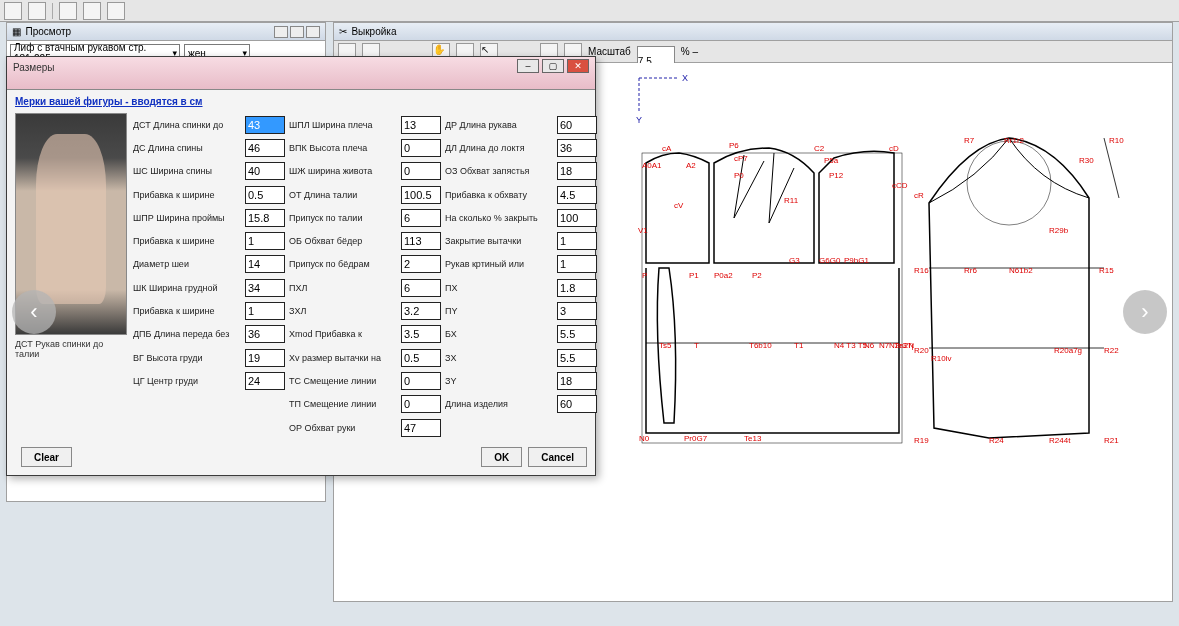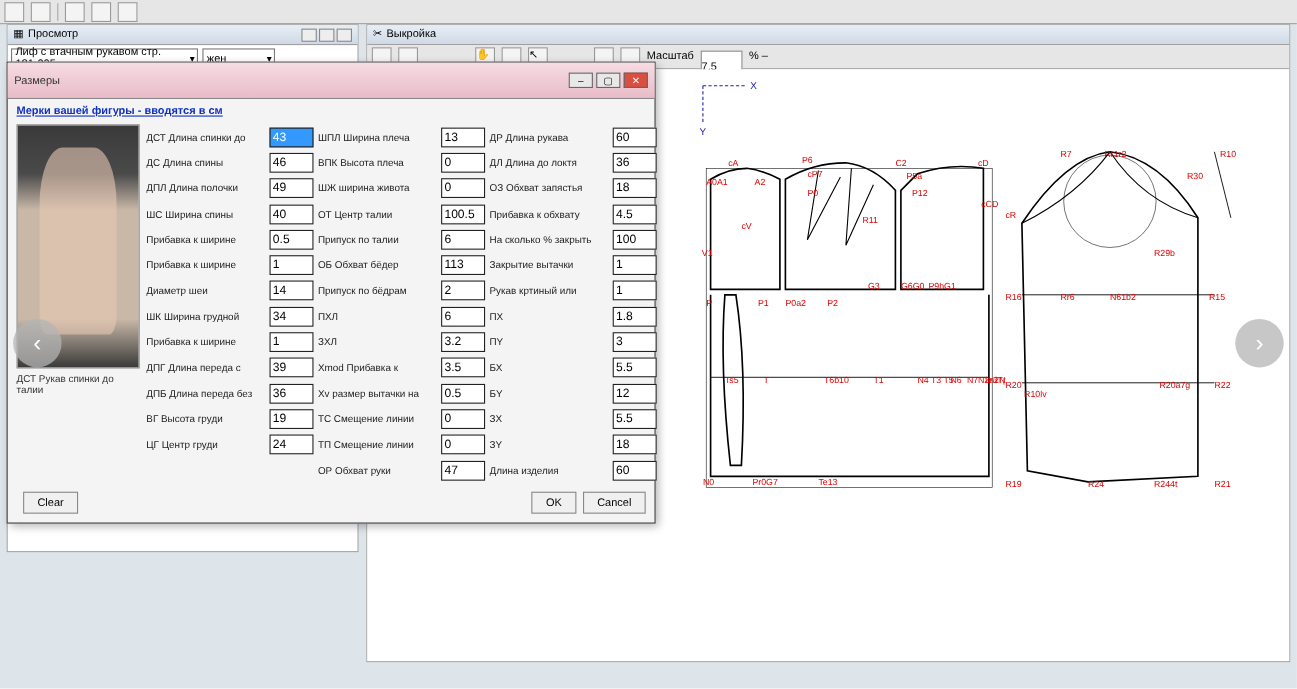--- a/index.html
+++ b/index.html
@@ -13,40 +13,40 @@
   .dropdown { border: 1px solid #7a7a7a; background: #fff; height: 18px; font-size: 10px; padding: 0 14px 0 3px; position: relative; display: inline-flex; align-items: center; }
   .dropdown::after { content: '▾'; position: absolute; right: 2px; font-size: 9px; }
   .toolbar { background: #e6e6e6; height: 22px; border-bottom: 1px solid #a0a0a0; display: flex; align-items: center; padding: 0 4px; gap: 6px; }
   .toolbar .tbtn { width: 18px; height: 18px; border: 1px solid #999; background: #f4f4f4; }
   .toolbar .sep { width: 1px; height: 16px; background: #aaa; }
   .toolbar .scale-label { font-size: 10px; }
   .toolbar input { width: 38px; height: 31px; font-size: 10px; border: 1px solid #888; margin-top: 20px; }
   .canvas { position: absolute; background: #fff; }
   
   .dialog { position: absolute; left: 6px; top: 56px; width: 590px; background: #f4f4f4; border: 1px solid #3b3b3b; box-shadow: 3px 3px 8px rgba(0,0,0,.3); }
-  .dialog-title { background: linear-gradient(#f7dce3,#e8bcc8); height: 20px; display: flex; align-items: center; padding: 16px 6px; border-bottom: 1px solid #888; }
+  .dialog-title { background: linear-gradient(#f7dce3,#e8bcc8); height: 20px; display: flex; align-items: flex-end; padding: 16px 6px; border-bottom: 1px solid #888; }
   .dialog-title span { flex: 1; font-size: 10px; color: #333; }
   .dlg-btns { display: flex; gap: 3px; }
   .dlg-min,.dlg-max,.dlg-close { width: 22px; height: 14px; border: 1px solid #666; display: flex; align-items: center; justify-content: center; font-size: 9px; }
   .dlg-min,.dlg-max { background: #e8e8e8; }
   .dlg-close { background: #d95040; color: #fff; }
   .dialog-body { padding: 6px 8px 8px 8px; }
   .link { color: #1030c0; text-decoration: underline; font-weight: bold; font-size: 10px; display: inline-block; margin-bottom: 6px; }
   .form-area { display: flex; gap: 6px; }
   .photo-col { width: 112px; }
   .photo { width: 112px; height: 222px; background: linear-gradient(#3a3a3a 0%, #4a4a4a 20%, #c9b8a8 35%, #c9b8a8 80%, #3a3a3a 100%); border: 1px solid #888; position: relative; }
   .photo .figure { position: absolute; left: 20px; top: 20px; right: 20px; bottom: 30px; background: rgba(230,200,180,.6); border-radius: 30% 30% 10% 10%; }
   .photo-caption { font-size: 9px; margin-top: 4px; color: #333; }
   .cols { display: flex; gap: 4px; justify-content: space-between; }
   .col { width: 152px; }
   .row { display: flex; align-items: center; height: 23.3px; }
   .row label { flex: 1; font-size: 9px; color: #222; white-space: nowrap; overflow: hidden; padding-right: 2px; }
   .row input { width: 40px; height: 18px; border: 1px solid #222; font-size: 11px; padding: 0 2px; font-family: Arial; }
   .row input.hl { background: #3399ff; color: #fff; }
-  .btn { border: 1px solid #888; background: #f0f0f0; height: 20px; padding: 0 12px; font-size: 10px; cursor: pointer; }
+  .btn { border: 1px solid #888; background: #f0f0f0; height: 20px; padding: 0 12px; font-size: 10px; cursor: pointer; font-weight: bold; }
   .dlg-footer { display: flex; margin-top: 8px; }
   .dlg-footer .spacer { flex: 1; }
   .dlg-footer .btn { margin-left: 6px; }
   .nav-circle { position: absolute; width: 44px; height: 44px; border-radius: 50%; background: rgba(180,180,180,.75); display: flex; align-items: center; justify-content: center; color: #fff; font-size: 22px; top: 290px; cursor: pointer; }
   .nav-left { left: 12px; }
   .nav-right { right: 12px; }
   .pattern-label { fill: #d00; font-size: 8px; font-family: Arial; }
   .axis-label { fill: #22a; font-size: 9px; }
 </style>
 </head>
@@ -215,52 +215,48 @@
         <div class="col" id="col1">
             <div class="row">
               <label>ДСТ Длина спинки до</label>
               <input class="hl" value="43" style="">
             </div>
             <div class="row">
               <label>ДС Длина спины</label>
               <input value="46" style="">
             </div>
             <div class="row">
-              <label>ДПЛ Длина полочки</label>
-              <input value="49" style="">
-            </div>
-            <div class="row">
               <label>ШС Ширина спины</label>
               <input value="40" style="">
             </div>
             <div class="row">
               <label>Прибавка к ширине</label>
               <input value="0.5" style="">
             </div>
             <div class="row">
+              <label>ШПР Ширина проймы</label>
+              <input value="15.8" style="">
+            </div>
+            <div class="row">
               <label>Прибавка к ширине</label>
               <input value="1" style="">
             </div>
             <div class="row">
               <label>Диаметр шеи</label>
               <input value="14" style="">
             </div>
             <div class="row">
               <label>ШК Ширина грудной</label>
               <input value="34" style="">
             </div>
             <div class="row">
               <label>Прибавка к ширине</label>
               <input value="1" style="">
             </div>
             <div class="row">
-              <label>ДПГ Длина переда с</label>
-              <input value="39" style="">
-            </div>
-            <div class="row">
               <label>ДПБ Длина переда без</label>
               <input value="36" style="">
             </div>
             <div class="row">
               <label>ВГ Высота груди</label>
               <input value="19" style="">
             </div>
             <div class="row">
               <label>ЦГ Центр груди</label>
               <input value="24" style="">
@@ -273,21 +269,21 @@
             </div>
             <div class="row">
               <label>ВПК Высота плеча</label>
               <input value="0" style="">
             </div>
             <div class="row">
               <label>ШЖ ширина живота</label>
               <input value="0" style="">
             </div>
             <div class="row">
-              <label>ОТ Центр талии</label>
+              <label>ОТ Длина талии</label>
               <input value="100.5" style="">
             </div>
             <div class="row">
               <label>Припуск по талии</label>
               <input value="6" style="">
             </div>
             <div class="row">
               <label>ОБ Обхват бёдер</label>
               <input value="113" style="">
             </div>
@@ -357,24 +353,20 @@
               <label>ПХ</label>
               <input value="1.8" style="">
             </div>
             <div class="row">
               <label>ПY</label>
               <input value="3" style="">
             </div>
             <div class="row">
               <label>БХ</label>
               <input value="5.5" style="">
-            </div>
-            <div class="row">
-              <label>БY</label>
-              <input value="12" style="">
             </div>
             <div class="row">
               <label>ЗХ</label>
               <input value="5.5" style="">
             </div>
             <div class="row">
               <label>ЗY</label>
               <input value="18" style="">
             </div>
             <div class="row">

